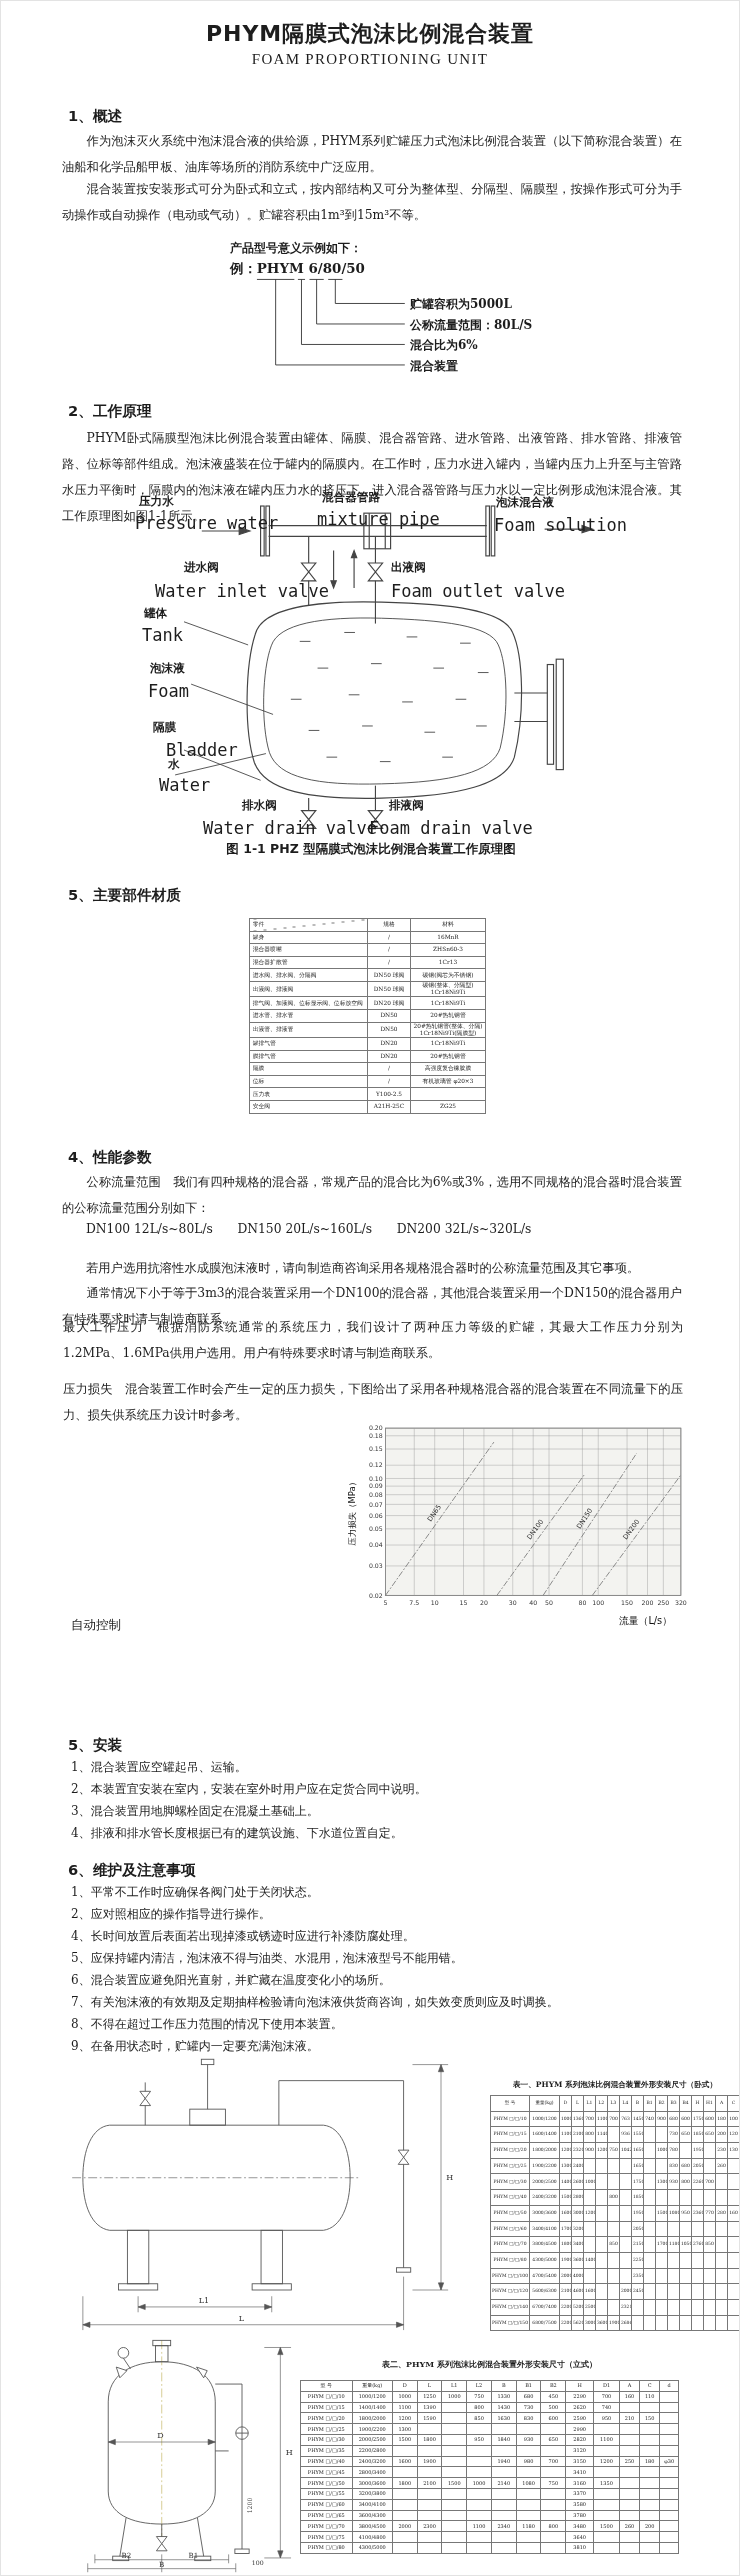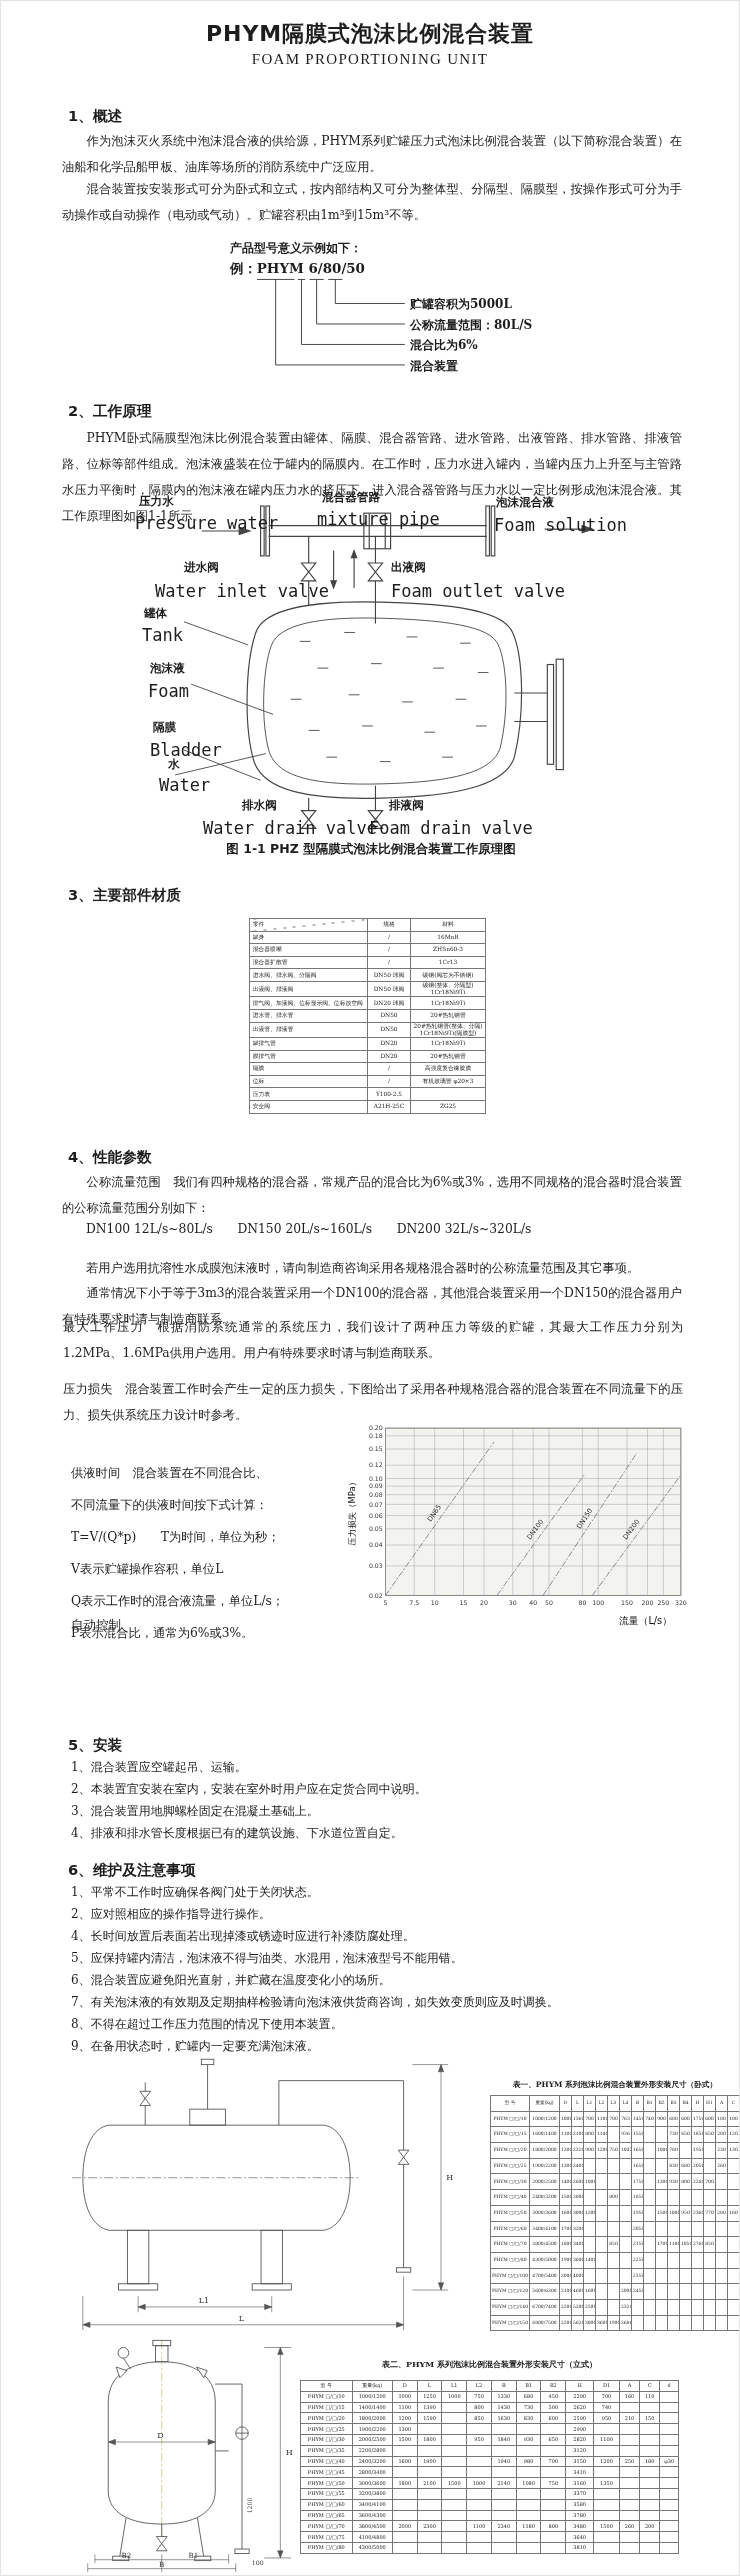--- a/index.html
+++ b/index.html
@@ -159,31 +159,31 @@
     <div class="abs en" style="top:25px;left:444px;">Foam solution</div>
     <div class="abs cn" style="top:70px;left:134px;">进水阀</div>
     <div class="abs en" style="top:91px;left:105px;">Water inlet valve</div>
     <div class="abs cn" style="top:70px;left:341px;">出液阀</div>
     <div class="abs en" style="top:91px;left:341px;">Foam outlet valve</div>
     <div class="abs cn" style="top:116px;left:94px;">罐体</div>
     <div class="abs en" style="top:135px;left:92px;">Tank</div>
     <div class="abs cn" style="top:171px;left:100px;">泡沫液</div>
     <div class="abs en" style="top:191px;left:98px;">Foam</div>
     <div class="abs cn" style="top:230px;left:103px;">隔膜</div>
-    <div class="abs en" style="top:250px;left:100px;">Bladder</div>
+    <div class="abs en" style="top:250px;left:116px;">Bladder</div>
     <div class="abs cn" style="top:267px;left:118px;">水</div>
     <div class="abs en" style="top:285px;left:109px;">Water</div>
     <div class="abs cn" style="top:308px;left:192px;">排水阀</div>
     <div class="abs en" style="top:328px;left:153px;">Water drain valve</div>
     <div class="abs cn" style="top:308px;left:339px;">排液阀</div>
     <div class="abs en" style="top:328px;left:319px;">Foam drain valve</div>
     <div class="abs figcap" style="top:351px;left:0;">图 1-1 PHZ 型隔膜式泡沫比例混合装置工作原理图</div>
   </div>
 
-  <div class="abs h" style="top:885px;left:67px;">3、主要部件材质</div>
+  <div class="abs h" style="top:885px;left:67px;">5、主要部件材质</div>
   <table id="mat-table" class="abs" style="top:917px;left:248px;">
     <colgroup>
         <col style="width:118px">
         <col style="width:43px">
         <col style="width:75px">
       </colgroup>
     <thead>
       <tr>
         <th>零件</th>
         <th>规格</th>
@@ -335,28 +335,20 @@
         <text x="216.2628800639516" y="123.30502547984005" font-size="7.5" fill="#333" text-anchor="middle" font-family="DejaVu Sans,sans-serif" transform="rotate(-54.078538762064014 216.2628800639516 123.30502547984005)">DN100</text>
         <line x1="223.15707365138735" y1="196" x2="328.439961843082" y2="35.96343044081388" stroke="#7d7d7d" stroke-width="1" stroke-dasharray="7 2 2 2"></line>
         <text x="271.79851774723465" y="110.98171522040694" font-size="7.5" fill="#333" text-anchor="middle" font-family="DejaVu Sans,sans-serif" transform="rotate(-56.66037425012412 271.79851774723465 110.98171522040694)">DN150</text>
         <line x1="278.49040698472066" y1="196" x2="378" y2="60.61005095968011" stroke="#7d7d7d" stroke-width="1" stroke-dasharray="7 2 2 2"></line>
         <text x="324.24520349236036" y="123.30502547984005" font-size="7.5" fill="#333" text-anchor="middle" font-family="DejaVu Sans,sans-serif" transform="rotate(-53.684668464014266 324.24520349236036 123.30502547984005)">DN200</text>
         <text x="12" y="102" font-size="9.5" fill="#111" text-anchor="middle" font-family="DejaVu Sans,sans-serif" transform="rotate(-90 12 102)">压力损失（MPa）</text>
         <text x="368" y="228" font-size="11" fill="#111" text-anchor="end" font-family="DejaVu Sans,sans-serif">流量（L/s）</text>
       </svg>
     </div>
 
-  <div id="supply-block" class="abs list" style="top:1464px;left:70px;">
-      <div class="list-line">供液时间　混合装置在不同混合比、</div>
-      <div class="list-line">不同流量下的供液时间按下式计算：</div>
-      <div class="list-line">T=V/(Q*p)　　T为时间，单位为秒；</div>
-      <div class="list-line">V表示贮罐操作容积，单位L</div>
-      <div class="list-line">Q表示工作时的混合液流量，单位L/s；</div>
-      <div class="list-line">P表示混合比，通常为6%或3%。</div>
-    </div>
 
   <div class="abs line" style="top:1616px;left:70px;font-size:12.5px;">自动控制</div>
 
   <div class="abs h" style="top:1735px;left:67px;">5、安装</div>
   <div id="s5-list" class="abs list" style="top:1758px;left:70px;">
       <div class="list-line">1、混合装置应空罐起吊、运输。</div>
       <div class="list-line">2、本装置宜安装在室内，安装在室外时用户应在定货合同中说明。</div>
       <div class="list-line">3、混合装置用地脚螺栓固定在混凝土基础上。</div>
       <div class="list-line">4、排液和排水管长度根据已有的建筑设施、下水道位置自定。</div>
     </div>

